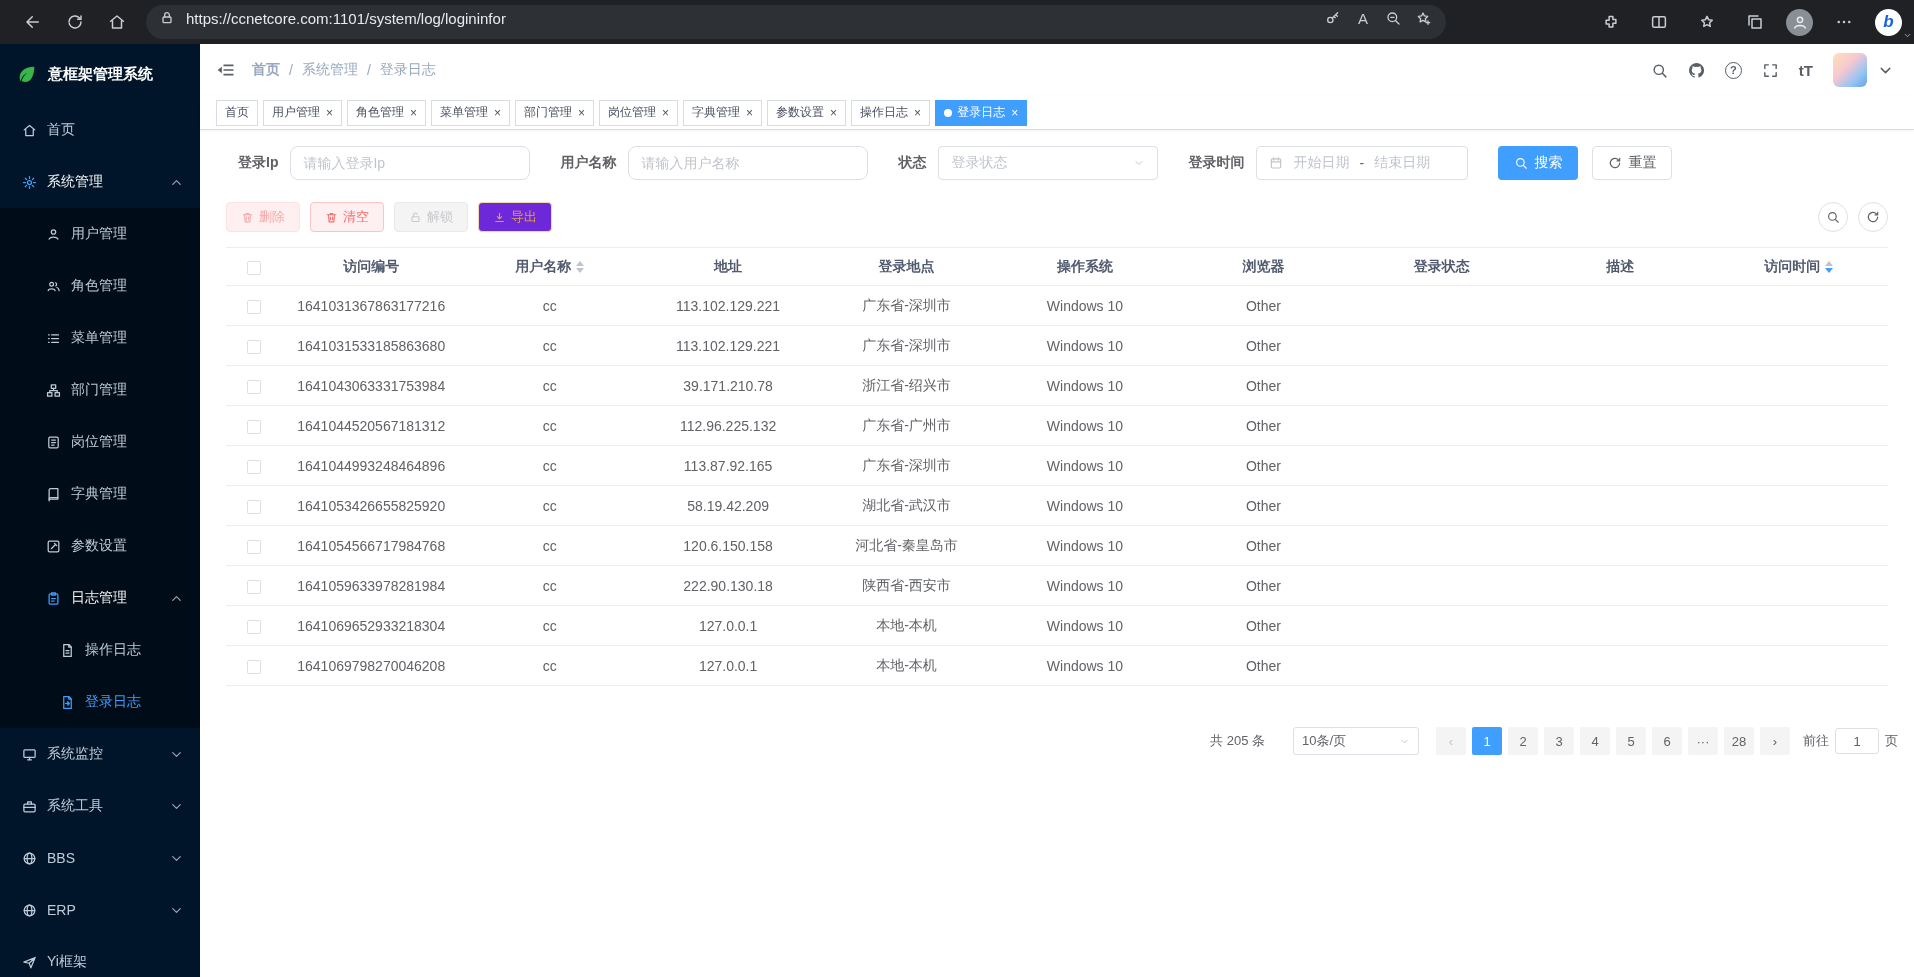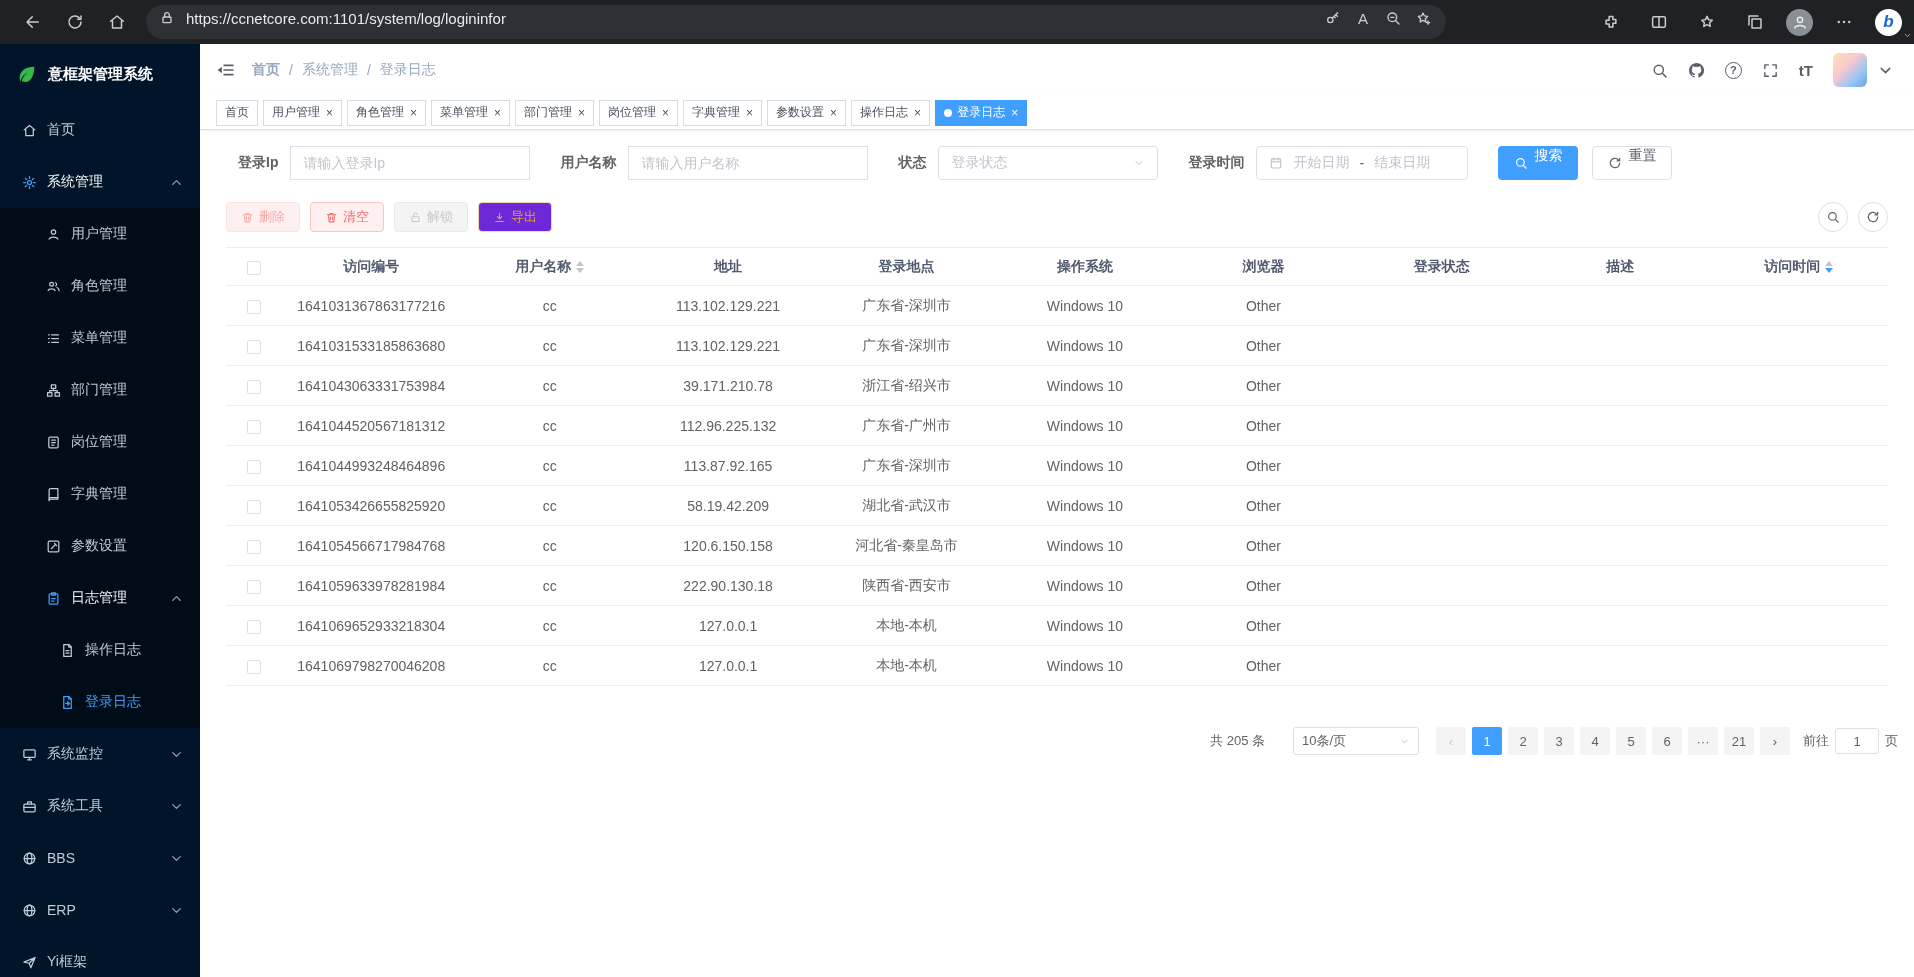--- a/index.html
+++ b/index.html
@@ -66,31 +66,31 @@
 .tag{height:26px;display:flex;align-items:center;gap:5px;padding:0 8px;border:1px solid #d8dce5;background:#fff;font-size:12px;color:#495060;cursor:pointer;white-space:nowrap}
 .tag .dot{width:8px;height:8px;border-radius:50%;background:#fff;display:none}
 .tag.active{background:#409eff;border-color:#409eff;color:#fff}
 .tag.active .dot{display:inline-block}
 .tag-close{font-size:12px;line-height:1;padding-left:1px}
 
 
 .filter-row{display:flex;align-items:center;padding:16px 26px 10px 38px}
 .f-label{font-weight:bold;color:#606266;margin-right:12px;white-space:nowrap}
 .f-box{height:34px;border:1px solid #dcdfe6;border-radius:4px;display:flex;align-items:center;padding:0 12px;background:#fff;color:#c0c4cc;font-size:14px}
-input.f-native{height:34px;width:240px;border:1px solid #dcdfe6;border-radius:0;padding:0 12px;font-size:14px;color:#606266;outline:none;font-family:inherit}
+input.f-native{height:34px;width:240px;border:1px solid #dcdfe6;border-radius:8px;padding:0 12px;font-size:14px;color:#606266;outline:none;font-family:inherit}
 input.f-native::placeholder{color:#c0c4cc}
 .f-select{width:220px;justify-content:space-between}
 .f-select .icon{color:#c0c4cc}
 .f-select .icon svg{width:12px;height:12px}
 .f-date{width:212px;gap:10px}
 .f-date .icon{color:#c0c4cc}
 .f-date .icon svg{width:14px;height:14px}
 .f-date .dsep{color:#606266}
 .f-gap{width:30px;flex:none}
-.btn{height:34px;border-radius:4px;display:inline-flex;gap:6px;padding:0 15px;font-size:14px;cursor:pointer;border:1px solid transparent;white-space:nowrap}
+.btn{height:34px;border-radius:4px;display:inline-flex;align-items:center;gap:6px;padding:0 15px;font-size:14px;cursor:pointer;border:1px solid transparent;white-space:nowrap}
 .btn .icon svg{width:14px;height:14px}
 .btn-search{background:#409eff;color:#fff;margin-left:30px}
 .btn-reset{background:#fff;border-color:#dcdfe6;color:#606266;margin-left:14px}
 
 
 .toolbar-row{display:flex;align-items:center;gap:10px;padding:12px 26px 14px}
 .tbtn{height:30px;display:inline-flex;align-items:center;gap:5px;padding:0 14px;border-radius:4px;font-size:13px;border:1px solid;cursor:pointer;white-space:nowrap}
 .tbtn .icon svg{width:13px;height:13px}
 .tbtn-delete{color:#f9a7a7;background:#fef0f0;border-color:#fde2e2;cursor:not-allowed}
 .tbtn-clear{color:#f56c6c;background:#fef0f0;border-color:#fbc4c4}
@@ -760,21 +760,21 @@
         </div>
         <span class="pg-btn disabled">‹</span>
         <span class="pg-pages">
             <span class="pg-btn active">1</span>
             <span class="pg-btn">2</span>
             <span class="pg-btn">3</span>
             <span class="pg-btn">4</span>
             <span class="pg-btn">5</span>
             <span class="pg-btn">6</span>
             <span class="pg-btn">···</span>
-            <span class="pg-btn">21</span>
+            <span class="pg-btn">28</span>
           </span>
         <span class="pg-btn">›</span>
         <span class="pg-goto-label">前往</span>
         <input class="pg-input" value="1" style="">
         <span>页</span>
       </div>
 
     </div>
   </div>
 </div>

